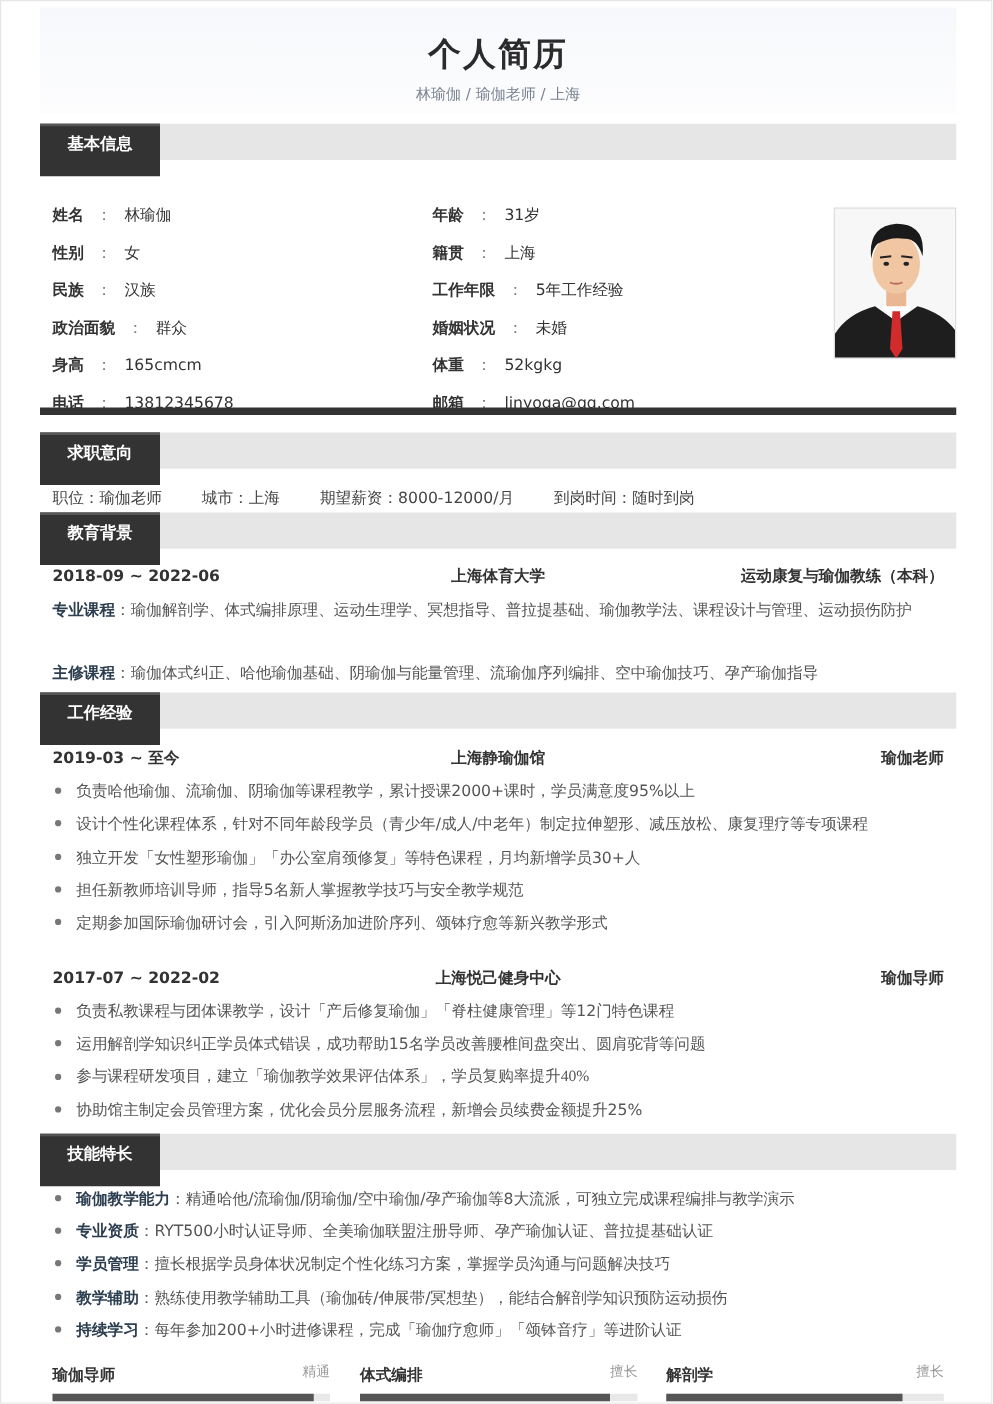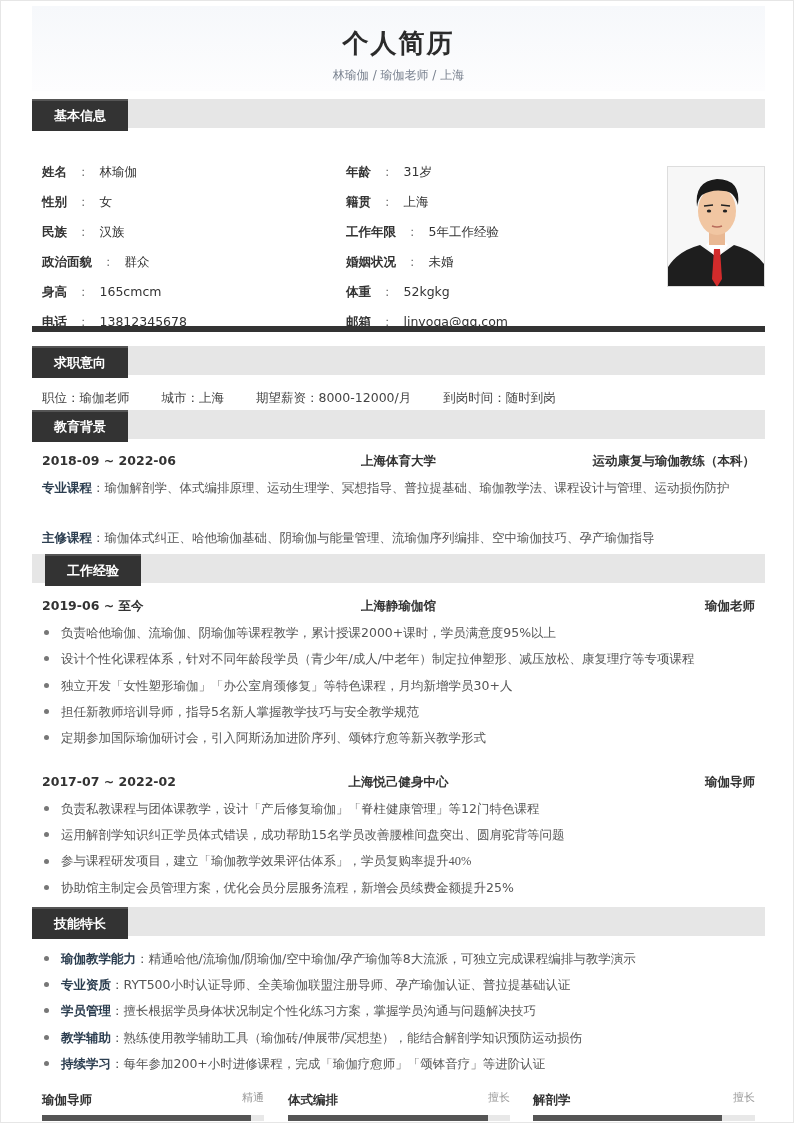--- a/index.html
+++ b/index.html
@@ -3,21 +3,21 @@
 <meta charset="utf-8">
 <style>
   * { margin: 0; padding: 0; box-sizing: border-box; }
   html, body { width: 794px; height: 1123px; background: #ffffff; overflow: hidden; }
   body { font-family: "DejaVu Sans", "Liberation Sans", sans-serif; color: #333; position: relative; }
   .page { position: absolute; left: 0; top: 0; width: 794px; height: 1123px; border: 1px solid #e6e6e6; }
   .header { position: absolute; left: 31px; top: 5px; width: 733px; height: 85px; background: linear-gradient(#f6f8fb, #fdfdfe); text-align: center; }
   .header .title { font-size: 26px; font-weight: bold; color: #2b2b2b; margin-top: 20px; letter-spacing: 2px; }
   .header .sub { font-size: 12px; color: #7a8290; margin-top: 6px; }
   .sec { position: absolute; left: 31px; width: 733px; height: 29px; background: #e6e6e6; }
-  .sec .tag { display: inline-block; height: 32px; line-height: 29px; width: 96px; background: #333333; color: #fff; font-size: 13px; font-weight: bold; text-align: center; border-top: 2px solid #555; }
+  .sec .tag { display: inline-block; height: 42px; line-height: 29px; width: 96px; background: #333333; color: #fff; font-size: 13px; font-weight: bold; text-align: center; border-top: 2px solid #555; }
   .info { position: absolute; left: 41px; font-size: 12.5px; color: #333; margin-top: 20px; }
   .info .k { font-weight: bold; color: #333; }
   .info .c { color: #777; margin: 0 10px; }
   .photo { position: absolute; left: 666px; top: 165px; width: 98px; height: 121px; border: 1px solid #ddd; background: #fafafa; overflow: hidden; }
   .divider { position: absolute; left: 31px; top: 325px; width: 733px; height: 6px; background: #333; }
   .intent { position: absolute; left: 41px; top: 389px; font-size: 12.5px; color: #444; }
   .intent span { margin-right: 28px; }
   .row3 { position: absolute; left: 41px; width: 713px; font-size: 12.5px; font-weight: bold; color: #333; }
   .row3 .l { position: absolute; left: 0; }
   .row3 .m { position: absolute; left: 0; width: 713px; text-align: center; }
@@ -94,26 +94,26 @@
     <span class="tag">教育背景</span>
   </div>
   <div class="row3" style="top:452px;">
     <span class="l">2018-09 ~ 2022-06</span>
     <span class="m">上海体育大学</span>
     <span class="r">运动康复与瑜伽教练（本科）</span>
   </div>
   <div class="line" style="top:529px;"><span class="b">主修课程</span><span>：瑜伽体式纠正、哈他瑜伽基础、阴瑜伽与能量管理、流瑜伽序列编排、空中瑜伽技巧、孕产瑜伽指导</span></div>
   <div class="line" style="top:479px;"><span class="b">专业课程</span><span>：瑜伽解剖学、体式编排原理、运动生理学、冥想指导、普拉提基础、瑜伽教学法、课程设计与管理、运动损伤防护</span></div>
 
-  <div class="sec" style="top:553px;padding-left:13px;">
+  <div class="sec" style="top:553px;">
     <span class="tag">工作经验</span>
   </div>
 
   <div class="row3" style="top:597px;">
-    <span class="l">2019-06 ~ 至今</span>
+    <span class="l">2019-03 ~ 至今</span>
     <span class="m">上海静瑜伽馆</span>
     <span class="r">瑜伽老师</span>
   </div>
   <div class="bul" style="top:624px;"><span class="dot"></span><span>负责哈他瑜伽、流瑜伽、阴瑜伽等课程教学，累计授课2000+课时，学员满意度95%以上</span></div>
   <div class="bul" style="top:650px;"><span class="dot"></span><span>设计个性化课程体系，针对不同年龄段学员（青少年/成人/中老年）制定拉伸塑形、减压放松、康复理疗等专项课程</span></div>
   <div class="bul" style="top:677px;"><span class="dot"></span><span>独立开发「女性塑形瑜伽」「办公室肩颈修复」等特色课程，月均新增学员30+人</span></div>
   <div class="bul" style="top:703px;"><span class="dot"></span><span>担任新教师培训导师，指导5名新人掌握教学技巧与安全教学规范</span></div>
   <div class="bul" style="top:729px;"><span class="dot"></span><span>定期参加国际瑜伽研讨会，引入阿斯汤加进阶序列、颂钵疗愈等新兴教学形式</span></div>
 
   <div class="row3" style="top:773px;">

